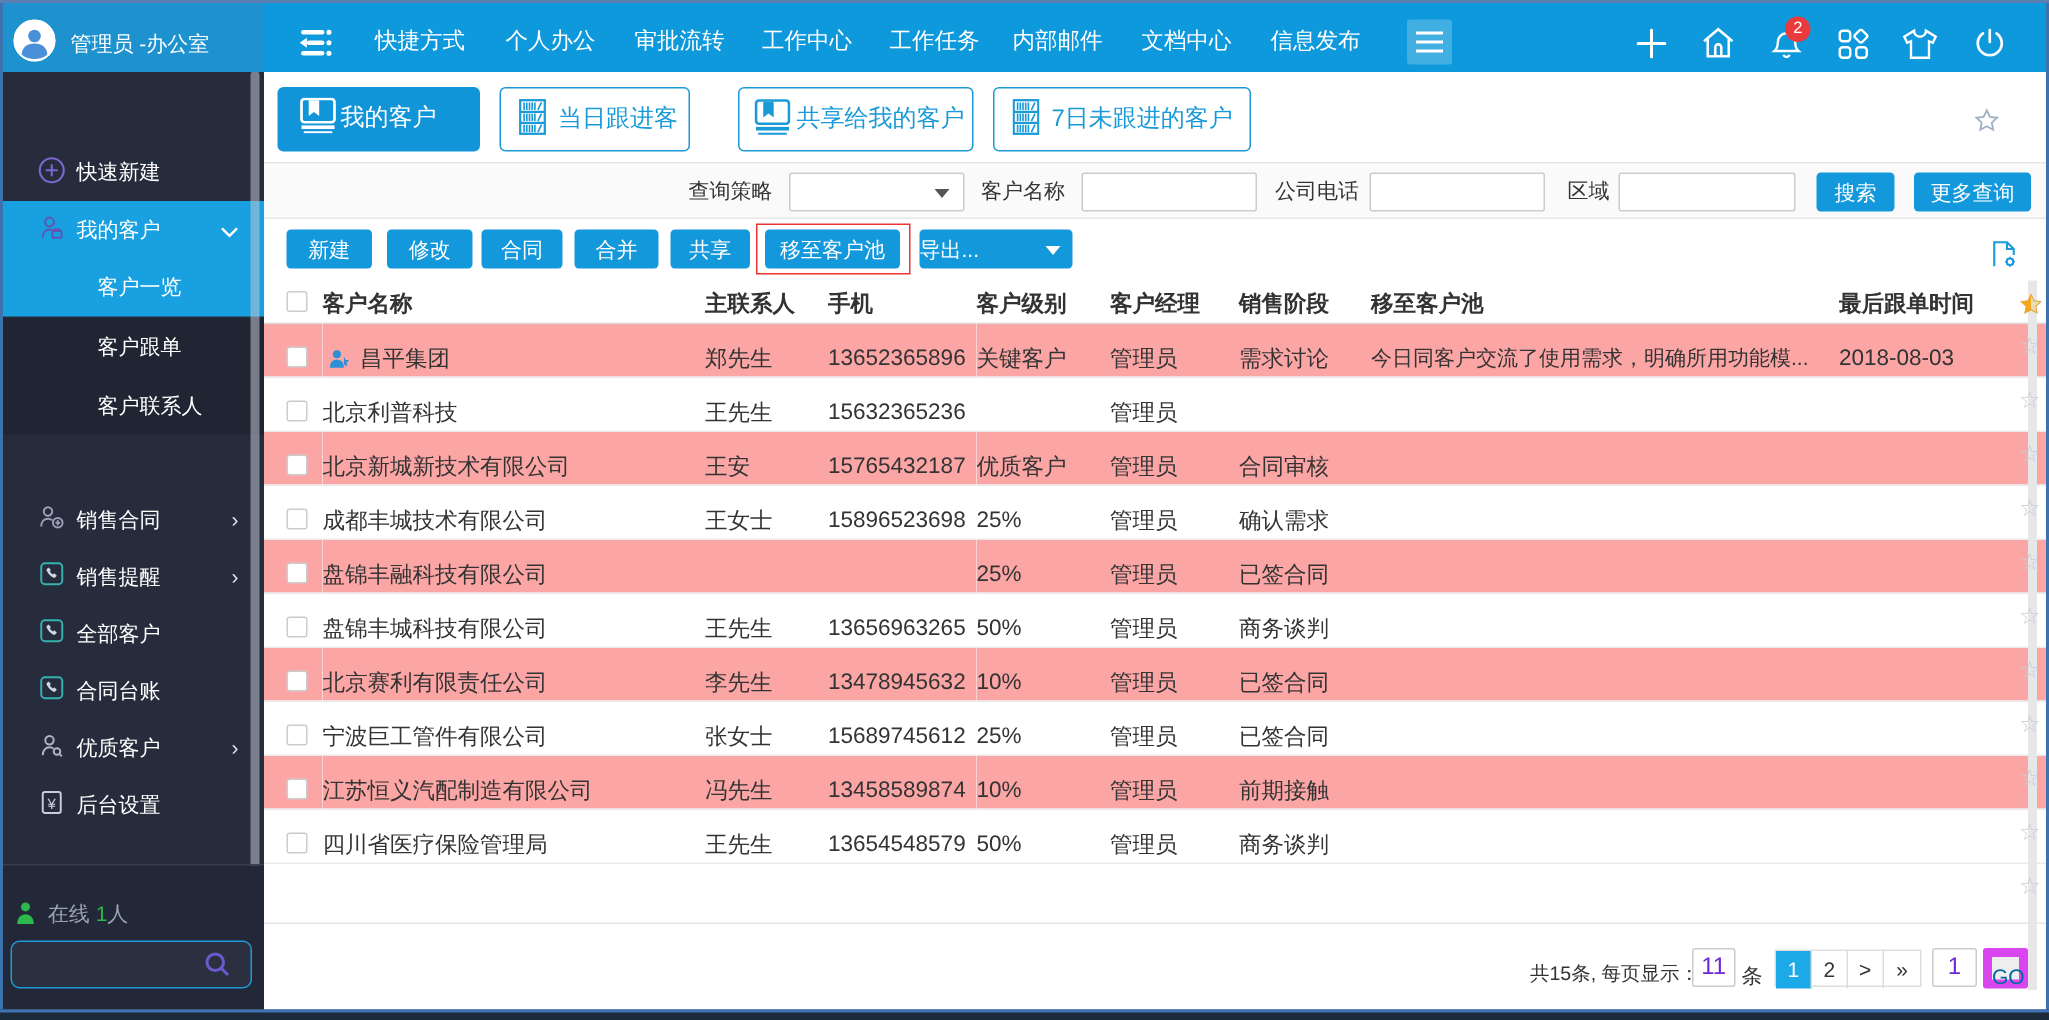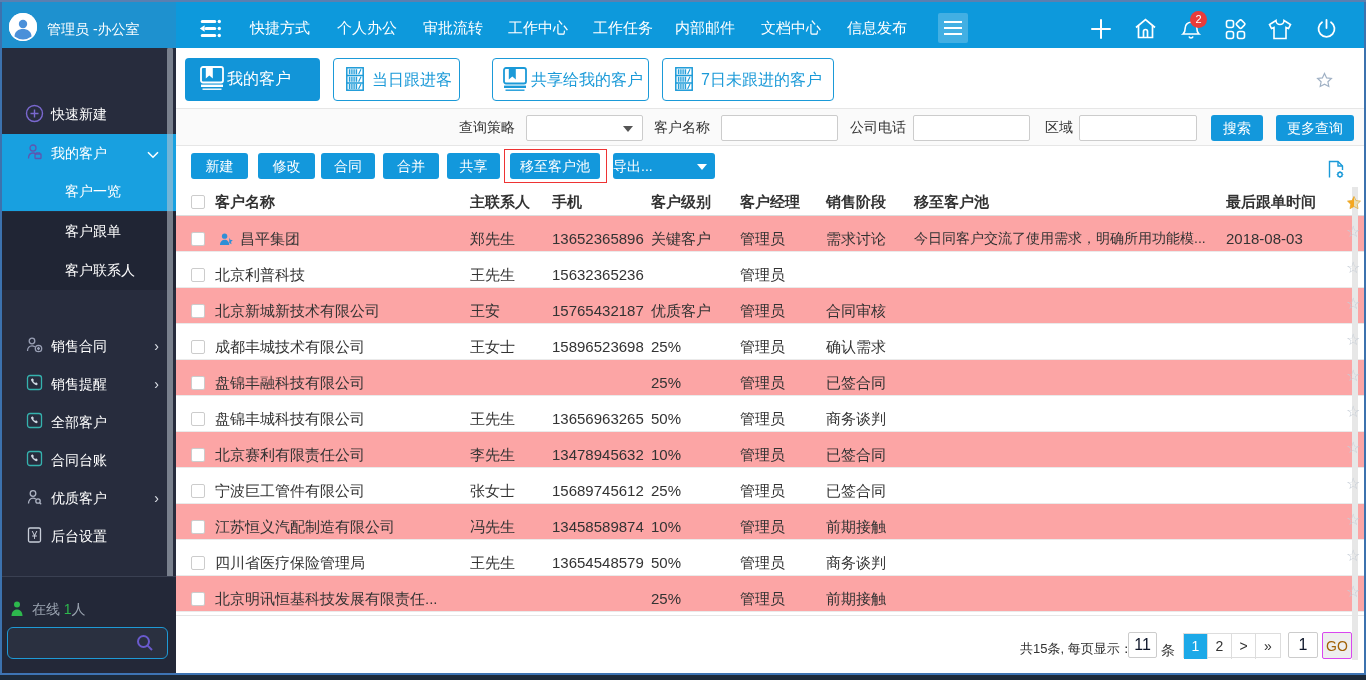--- a/index.html
+++ b/index.html
@@ -56,26 +56,26 @@
   
   #tbl { position:absolute; left:0; top:136px; width:1188px; border-collapse:collapse; table-layout:fixed; }
   #tbl th { height:31px; font-size:15px; font-weight:bold; color:#333; text-align:left; border-bottom:1px solid #ddd; vertical-align:top; padding-top:9px; }
   #tbl td { height:36px; font-size:15px; color:#333; border-bottom:1px solid #eaeaea; overflow:hidden; white-space:nowrap; vertical-align:top; padding-top:14px; }
   #tbl tr.odd td { background:#fca5a5; }
   .cb { display:inline-block; width:14px; height:14px; border:1px solid #ccc; border-radius:2px; background:#fff; vertical-align:-2px; }
   .star { color:#c6cdd6; font-size:16px; }
   #tbl td:last-child, #tbl th:last-child { text-align:center; padding-top:9px; }
   
   #pager-text { left:844px; top:592px; font-size:13px; color:#333; }
-  .pinput { top:584px; height:26px; border:1px solid #ccc; border-radius:2px; background:#fff; text-align:center; font-size:16px; color:#0f172a; }
+  .pinput { top:584px; height:26px; border:1px solid #ccc; border-radius:2px; background:#fff; text-align:center; font-size:16px; color:#6d28d9; }
   #pgroup { left:1007px; top:585px; height:25px; border:1px solid #ddd; }
   .pg { display:inline-block; width:24px; height:25px; line-height:25px; text-align:center; font-size:14px; vertical-align:top; border-right:1px solid #ddd; }
   .pg:last-child { border-right:none; }
   .pg.on { background:#1ca9e8; color:#fff; }
-  #go-btn { left:1146px; top:584px; width:30px; height:27px; line-height:27px; background:#eee; border:1px solid #d946ef; border-radius:2px; color:#a16207; text-align:center; font-size:14px; }
+  #go-btn { left:1146px; top:584px; width:30px; height:27px; line-height:27px; background:#eee; border:6px solid #d946ef; border-radius:2px; color:#0369a1; text-align:center; font-size:14px; }
 </style>
 </head>
 <body>
 <div class="abs" id="sidebar">
   <div class="abs" id="sb-active-block"></div>
   <div class="abs sb-item" style="top:93px;">
       <span class="ico" style="color:#7a68cf;"><svg width="19" height="19" viewBox="0 0 19 19" fill="none" stroke="#7a68cf" stroke-width="1.4">
           <circle cx="9.5" cy="9.5" r="8"></circle>
           <path d="M9.5 5.5 v8 M5.5 9.5 h8"></path>
         </svg></span>
@@ -418,32 +418,20 @@
           <td>四川省医疗保险管理局</td>
           <td>王先生</td>
           <td>13654548579</td>
           <td>50%</td>
           <td>管理员</td>
           <td>商务谈判</td>
           <td></td>
           <td></td>
           <td></td>
         </tr>
-    <tr class="odd">
-          <td style="padding-left:15px;"><span class="cb"></span></td>
-          <td>北京明讯恒基科技发展有限责任...</td>
-          <td></td>
-          <td></td>
-          <td>25%</td>
-          <td>管理员</td>
-          <td>前期接触</td>
-          <td></td>
-          <td></td>
-          <td></td>
-        </tr>
   </tbody>
     </table>
   <div class="abs" style="left:1176px;top:139px;width:6px;height:473px;background:#e7e7e7;"></div>
   <svg class="abs" style="left:1170px;top:147px;" width="16" height="16" viewBox="0 0 17 17">
       <defs>
         <clipPath id="hs">
           <rect x="0" y="0" width="8.5" height="17"></rect>
         </clipPath>
       </defs>
       <path d="M8.5 1.5 l2.1 4.4 4.8 0.6 -3.5 3.3 0.9 4.7 -4.3-2.3 -4.3 2.3 0.9-4.7 -3.5-3.3 4.8-0.6 z" fill="#e8ddb5" stroke="#dfa93c" stroke-width="0.8"></path>

